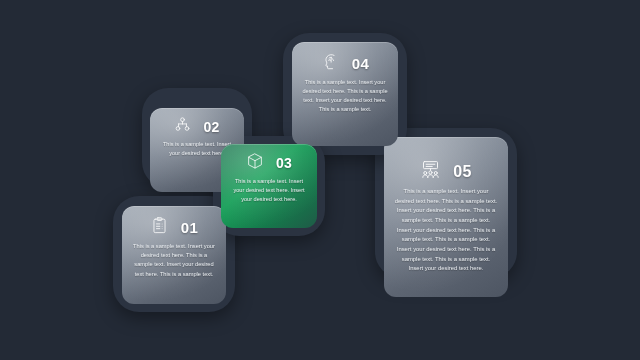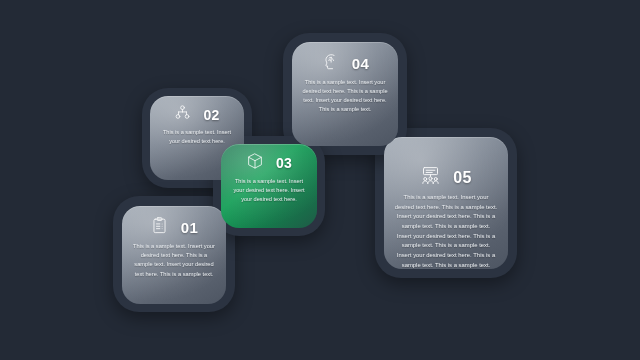--- a/index.html
+++ b/index.html
@@ -21,42 +21,42 @@
   }
   .frame.f01{left:113px;top:196px;width:122px;height:116px;}
   .frame.f02{left:142px;top:88px;width:110px;height:100px;}
   .frame.f03{left:213px;top:136px;width:112px;height:100px;}
   .frame.f04{left:283px;top:33px;width:124px;height:122px;}
   .frame.f05{left:375px;top:128px;width:142px;height:150px;}
 
   
   .card{
     position:absolute;
-    border-radius:18px;
+    border-radius:12px;
     overflow:hidden;
     display:flex;
     flex-direction:column;
     align-items:center;
     box-sizing:border-box;
     color:#ffffff;
     background:
       radial-gradient(120% 110% at 30% 18%, rgba(255,255,255,.30) 0%, rgba(255,255,255,.10) 42%, rgba(255,255,255,0) 72%),
       linear-gradient(150deg,#9aa3ae 0%,#79828f 38%,#5d6572 70%,#4d5562 100%);
     box-shadow:inset 0 1px 0 rgba(255,255,255,.20);
   }
   .card.green{
     background:
       radial-gradient(120% 110% at 32% 20%, rgba(255,255,255,.22) 0%, rgba(255,255,255,.06) 45%, rgba(255,255,255,0) 72%),
       linear-gradient(140deg,#2f7f5e 0%,#19a05a 40%,#15794b 72%,#1f5a47 100%);
   }
   .card.c01{left:122px;top:206px;width:104px;height:98px;padding:10px 9px 12px;}
-  .card.c02{left:150px;top:96px;width:94px;height:84px;padding:8px 8px 6px;}
+  .card.c02{left:150px;top:108px;width:94px;height:84px;padding:8px 8px 6px;}
   .card.c03{left:221px;top:144px;width:96px;height:84px;padding:8px 8px 20px;}
   .card.c04{left:292px;top:42px;width:106px;height:104px;padding:10px 9px 8px;}
-  .card.c05{left:384px;top:137px;width:124px;height:132px;padding:28px 10px 8px;}
+  .card.c05{left:384px;top:137px;width:124px;height:160px;padding:22px 10px 8px;}
 
   .head{
     display:flex;align-items:center;justify-content:center;
     gap:12px;width:100%;
     margin-bottom:3px;
   }
   .ico{display:block;opacity:.92;flex:none;}
   .num{
     font-size:15px;font-weight:bold;color:#ffffff;
     letter-spacing:.3px;line-height:1;

